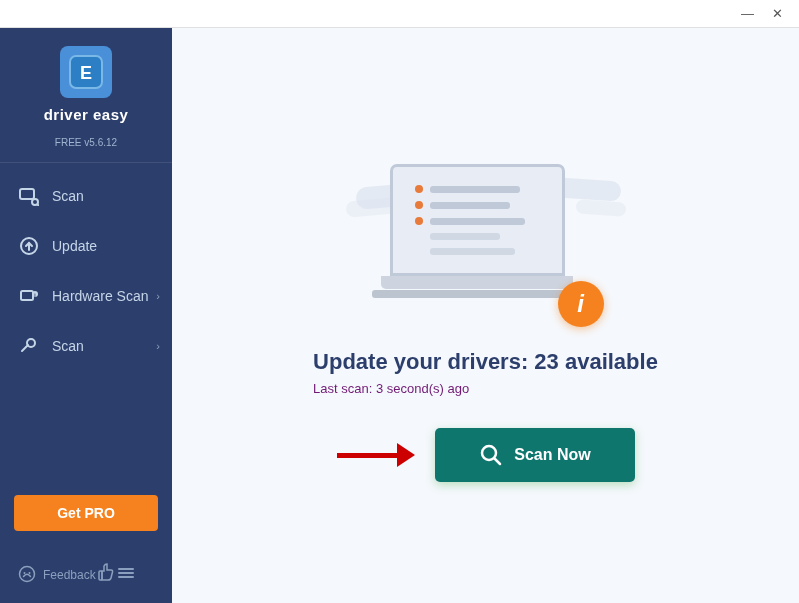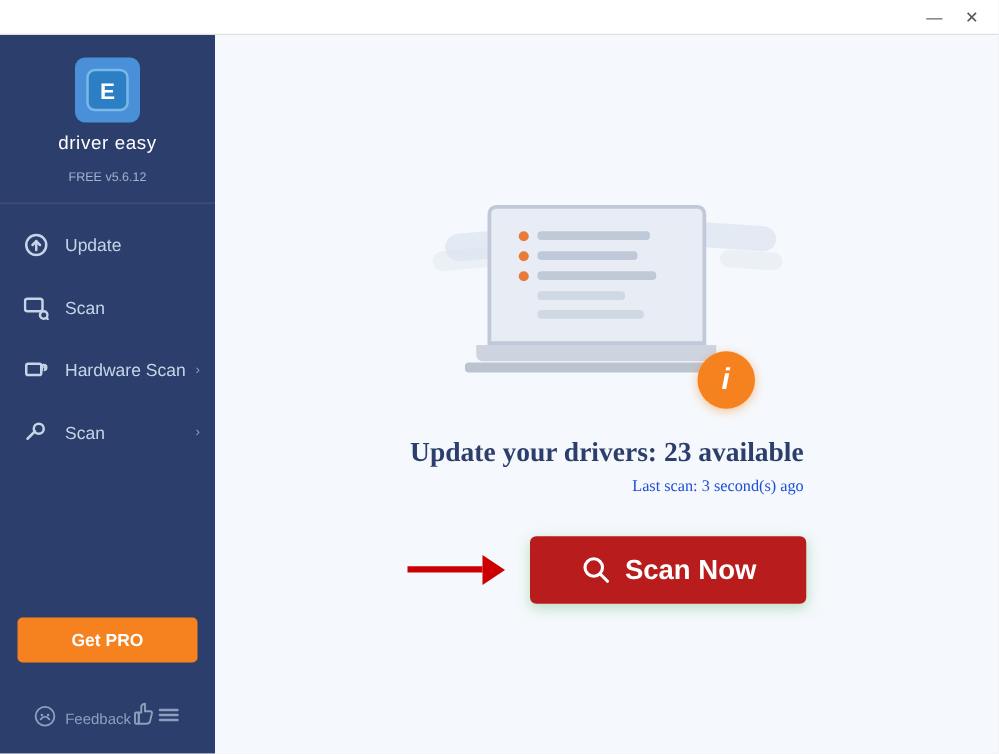--- a/index.html
+++ b/index.html
@@ -71,21 +71,21 @@
     }
 
     .logo-icon svg {
       width: 36px;
       height: 36px;
     }
 
     .logo-title {
       color: #fff;
       font-size: 15px;
-      font-weight: normal;
+      font-weight: bold;
       letter-spacing: 0.5px;
     }
 
     .logo-version {
       color: #a0b4d0;
       font-size: 10px;
       margin-top: 14px;
     }
 
     .sidebar-nav {
@@ -143,21 +143,21 @@
       font-size: 14px;
       font-weight: bold;
       cursor: pointer;
       width: 100%;
       text-align: center;
     }
 
     .sidebar-bottom-icons {
       display: flex;
       align-items: center;
-      justify-content: center;
+      justify-content: flex-start;
       padding: 6px 4px 0;
     }
 
     .feedback-item {
       display: flex;
       align-items: center;
       gap: 7px;
       color: #8aa0be;
       cursor: pointer;
       font-size: 12px;
@@ -184,35 +184,34 @@
 
     
     .cloud {
       position: absolute;
       background: #dde4ef;
       border-radius: 20px;
       opacity: 0.7;
     }
 
     .main-text {
-      text-align: right;
+      text-align: left;
       margin-bottom: 10px;
-      font-family: Liberation Serif, serif;
     }
 
     .main-title {
       font-size: 22px;
       font-weight: bold;
       color: #2c3e6b;
       margin-bottom: 6px;
     }
 
     .main-subtitle {
       font-size: 13px;
-      color: #1d4ed8;
+      color: #701a75;
     }
 
     .scan-row {
       display: flex;
       align-items: center;
       gap: 20px;
       margin-top: 22px;
     }
 
     
@@ -229,26 +228,26 @@
 
     .arrow-right .arrow-head {
       width: 0;
       height: 0;
       border-top: 12px solid transparent;
       border-bottom: 12px solid transparent;
       border-left: 18px solid #cc0000;
     }
 
     .scan-now-btn {
-      background: #b91c1c;
+      background: #0f766e;
       color: #fff;
       border: none;
       border-radius: 5px;
       padding: 14px 40px;
-      font-size: 22px;
+      font-size: 16px;
       font-weight: bold;
       cursor: pointer;
       display: flex;
       align-items: center;
       gap: 10px;
       box-shadow: 0 3px 10px rgba(76,175,80,0.35);
       min-width: 200px;
       justify-content: center;
     }
   </style>
@@ -272,37 +271,37 @@
       </div>
       <div class="logo-title">driver easy</div>
       <div class="logo-version">FREE v5.6.12</div>
     </div>
 
     <div class="sidebar-nav">
 
       <div class="nav-item">
         <span class="nav-icon">
           <svg width="20" height="20" viewBox="0 0 20 20" fill="none">
+            <rect x="1" y="3" width="14" height="10" rx="2" stroke="#c5d5e8" stroke-width="2"></rect>
+            <circle cx="16" cy="16" r="3" stroke="#c5d5e8" stroke-width="2"></circle>
+            <line x1="18.5" y1="18.5" x2="20.5" y2="20.5" stroke="#c5d5e8" stroke-width="2" stroke-linecap="round"></line>
+          </svg>
+        </span>
+        <span class="nav-label">Scan</span>
+      </div>
+
+      <div class="nav-item">
+        <span class="nav-icon">
+          <svg width="20" height="20" viewBox="0 0 20 20" fill="none">
             <circle cx="10" cy="10" r="8" stroke="#c5d5e8" stroke-width="2"></circle>
             <path d="M7 10 L10 7 L13 10" stroke="#c5d5e8" stroke-width="2" stroke-linecap="round"></path>
             <line x1="10" y1="7" x2="10" y2="14" stroke="#c5d5e8" stroke-width="2" stroke-linecap="round"></line>
           </svg>
         </span>
         <span class="nav-label">Update</span>
-      </div>
-
-      <div class="nav-item">
-        <span class="nav-icon">
-          <svg width="20" height="20" viewBox="0 0 20 20" fill="none">
-            <rect x="1" y="3" width="14" height="10" rx="2" stroke="#c5d5e8" stroke-width="2"></rect>
-            <circle cx="16" cy="16" r="3" stroke="#c5d5e8" stroke-width="2"></circle>
-            <line x1="18.5" y1="18.5" x2="20.5" y2="20.5" stroke="#c5d5e8" stroke-width="2" stroke-linecap="round"></line>
-          </svg>
-        </span>
-        <span class="nav-label">Scan</span>
       </div>
 
       <div class="nav-item">
         <span class="nav-icon">
           <svg width="20" height="20" viewBox="0 0 20 20" fill="none">
             <rect x="2" y="5" width="12" height="9" rx="1.5" stroke="#c5d5e8" stroke-width="2"></rect>
             <circle cx="16" cy="8" r="3" fill="#c5d5e8"></circle>
             <text x="16" y="11" text-anchor="middle" fill="#2c3e6b" font-size="5" font-weight="bold">i</text>
           </svg>
         </span>

